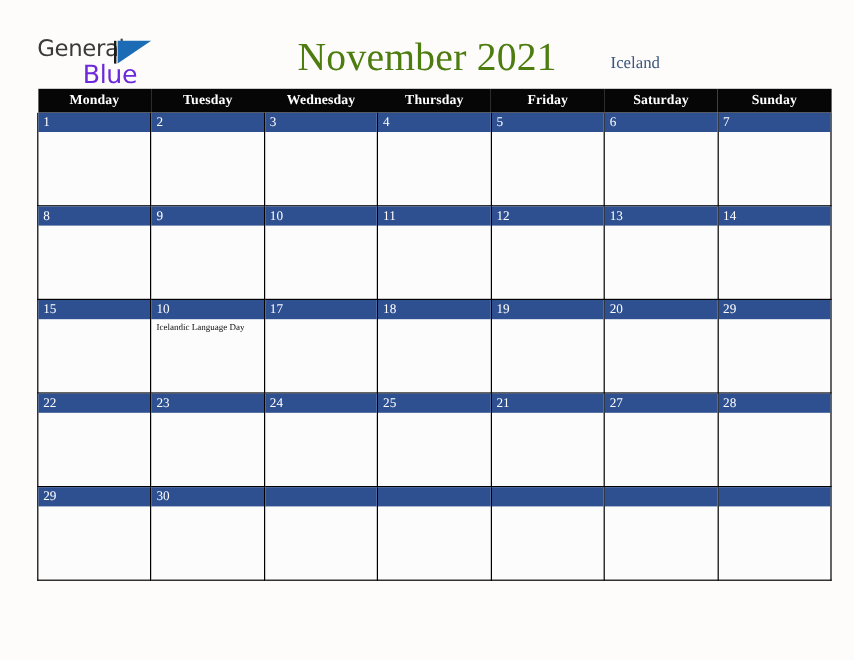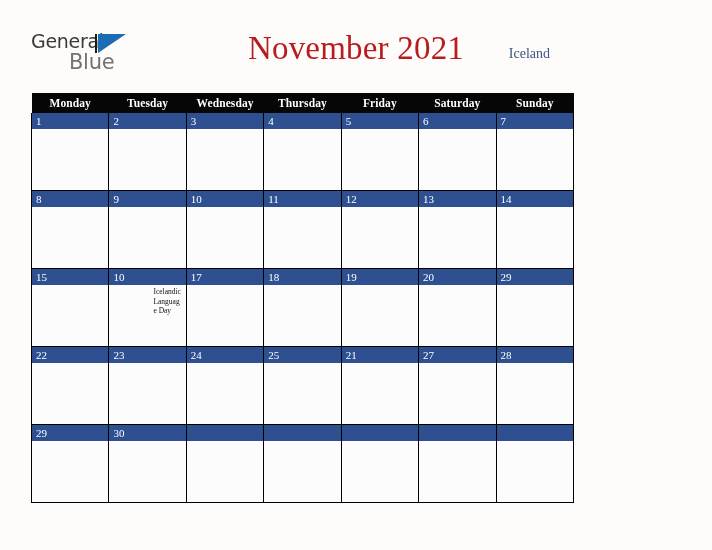--- a/index.html
+++ b/index.html
@@ -59,55 +59,55 @@
     height: 19px;
     background: #1b1b1b;
   }
   .brand-line2 {
     position: absolute;
     left: 38px;
     top: 20px;
     font-family: "DejaVu Sans", sans-serif;
     font-size: 21px;
     letter-spacing: -0.3px;
-    color: #737373;
+    color: #6d28d9;
     line-height: 24px;
     white-space: nowrap;
   }
 
   .calendar-title {
     position: absolute;
     left: 0;
     top: 28px;
     width: 712px;
     text-align: center;
     font-family: "Liberation Serif", serif;
     font-size: 33px;
-    color: #b91c1c;
+    color: #4d7c0f;
     letter-spacing: 0.2px;
     line-height: 40px;
   }
 
   .country-label {
     position: absolute;
     right: 30px;
     top: 45px;
     font-family: Liberation Serif, serif;
     font-size: 14px;
     color: #3c5580;
     line-height: 18px;
     white-space: nowrap;
   }
 
   
   .calendar {
     position: absolute;
     left: 31px;
-    top: 93px;
-    width: 543px;
+    top: 74px;
+    width: 662px;
     border-collapse: collapse;
     table-layout: fixed;
   }
 
   .calendar th {
     background: #060606;
     color: #ffffff;
     font-family: "Liberation Serif", serif;
     font-size: 11.5px;
     font-weight: bold;
@@ -157,21 +157,20 @@
     padding: 2px 3px 0 4px;
     font-family: "Liberation Serif", serif;
     font-size: 7.5px;
     line-height: 9.5px;
     color: #111111;
     word-wrap: break-word;
   }
 
   .event-item {
     display: block;
-    margin-left: 40px;
   }
 </style>
 </head>
 <body>
 
 <div class="page-header">
 
   <div class="brand-logo">
     <span class="brand-line1">General</span>
     <span class="brand-triangle-bar"></span>

